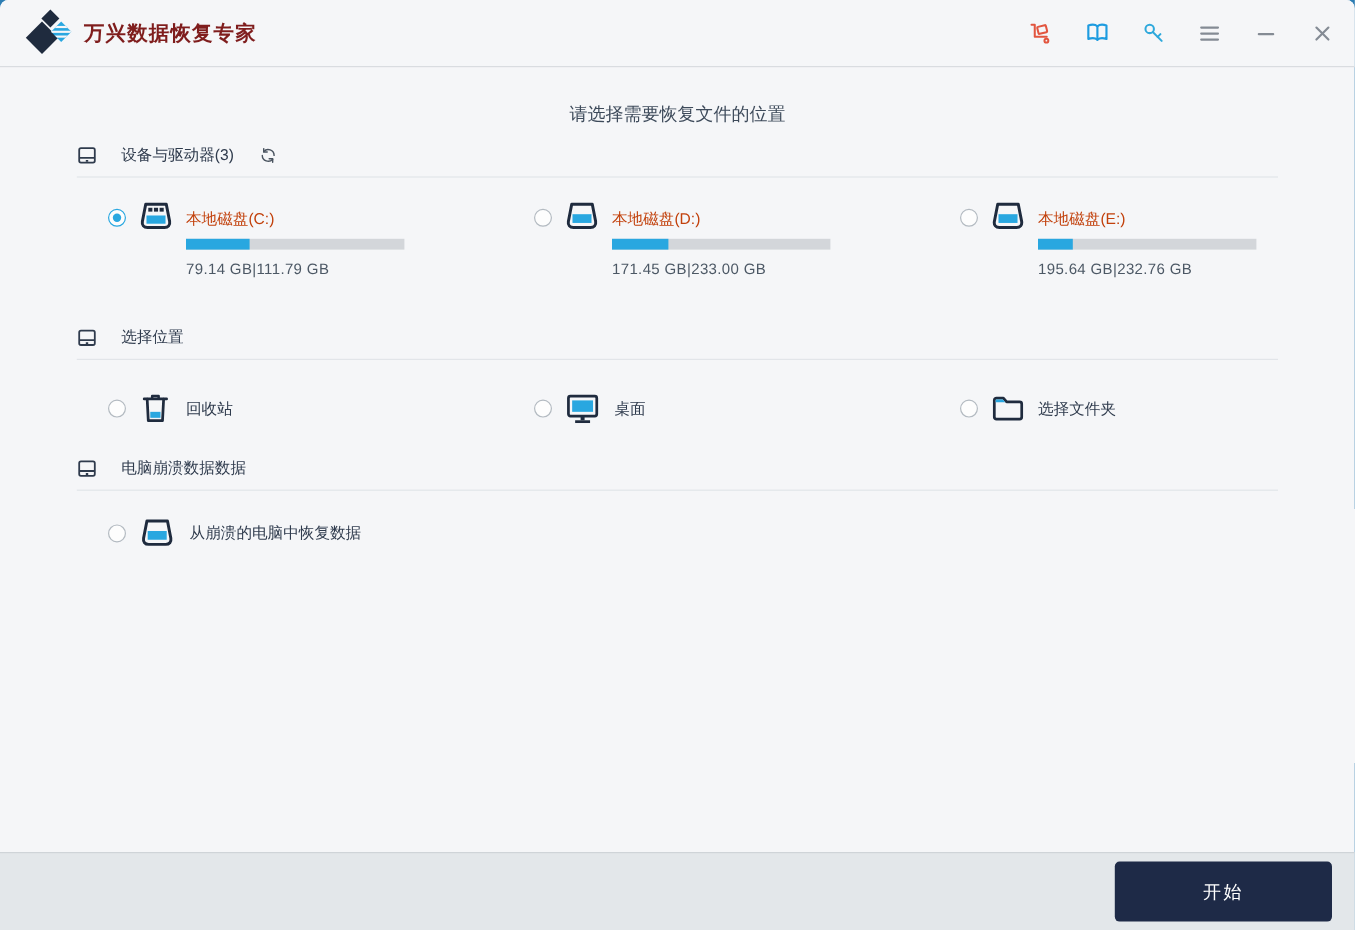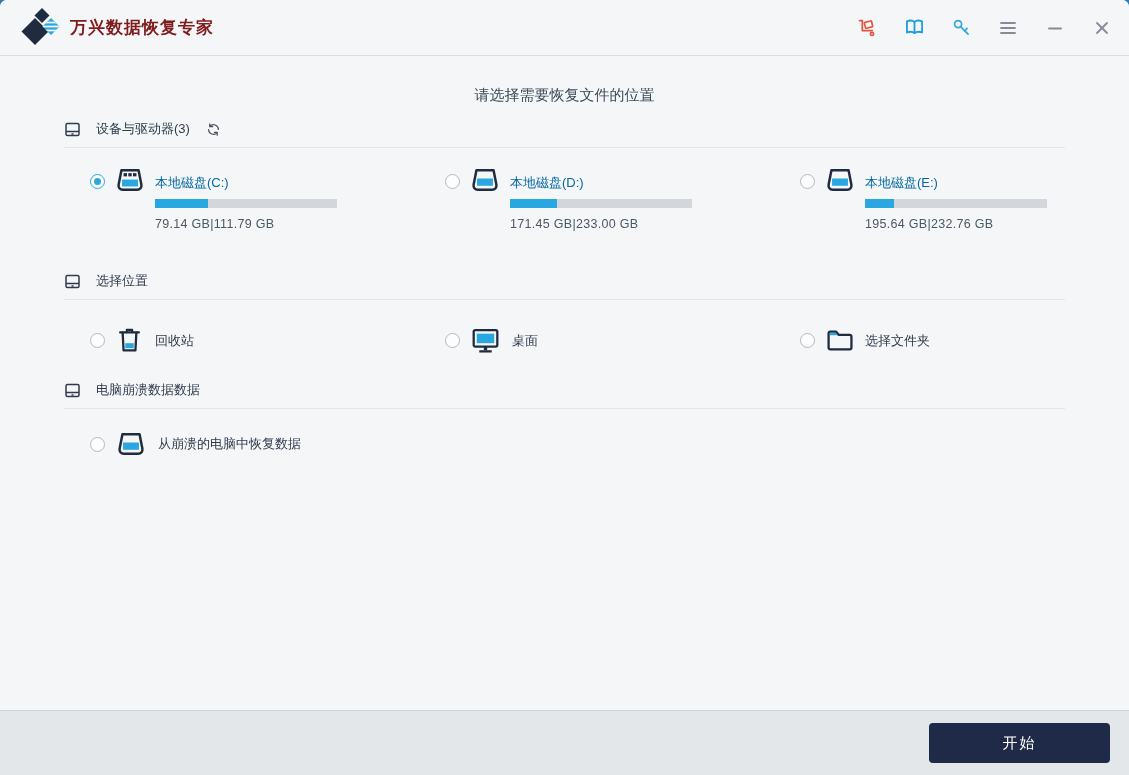--- a/index.html
+++ b/index.html
@@ -12,49 +12,49 @@
   .logo { width:42px; height:42px; margin-right:8px; }
   .app-title { font-size:17px; font-weight:bold; color:#7f1d1d; letter-spacing:1px; }
   .titlebar-spacer { flex:1; }
   .tb-icons { display:flex; align-items:center; gap:25px; }
   .tb-btn { width:22px; height:22px; display:flex; align-items:center; justify-content:center; cursor:pointer; }
 
   
   .content { flex:1; padding:0 64px; position:relative; }
   .main-title { text-align:center; margin-top:30px; font-size:15px; color:#3d4a5a; }
 
-  .section-header { display:flex; align-items:center; gap:15px; margin-top:15px; padding-bottom:9px; border-bottom:1px solid #e2e5e9; }
+  .section-header { display:flex; align-items:center; gap:20px; margin-top:15px; padding-bottom:9px; border-bottom:1px solid #e2e5e9; }
   .section-header .label { font-size:13px; color:#2f3b4d; }
   .refresh { margin-left:2px; cursor:pointer; display:flex; align-items:center; }
 
   .drive-row { display:grid; grid-template-columns:355px 355px auto; padding-left:26px; margin-top:19px; }
   .drive-item { display:flex; align-items:flex-start; cursor:pointer; }
   .radio { width:15px; height:15px; border-radius:50%; border:1.5px solid #b3bac1; background:#fdfdfd; margin-top:7px; flex:0 0 15px; position:relative; cursor:pointer; }
   .radio.checked { border-color:#29a7e0; }
   .radio.checked::after { content:""; position:absolute; left:2.5px; top:2.5px; width:7px; height:7px; border-radius:50%; background:#29a7e0; }
   .drive-icon { margin:0 10px 0 10px; flex:0 0 30px; }
   .drive-info { display:flex; flex-direction:column; }
-  .drive-label { font-size:13px; color:#0369a1; margin-top:7px; }
+  .drive-label { font-size:13px; color:#c2410c; margin-top:7px; }
   .bar { width:182px; height:9px; background:#d3d6da; margin-top:7px; }
   .bar-fill { height:100%; background:#29a7e0; }
   .size-text { font-size:12.5px; color:#4c5865; margin-top:9px; letter-spacing:0.3px; }
 
   .loc-row { display:grid; grid-template-columns:355px 355px auto; padding-left:26px; margin-top:27px; }
   .loc-item { display:flex; align-items:center; cursor:pointer; }
   .loc-item .radio { margin-top:0; }
   .loc-icon { margin:0 12px 0 11px; display:flex; align-items:center; }
   .loc-label { font-size:13px; color:#2f3b4d; }
 
   .gap-lg { margin-top:41px; }
   .gap-md { margin-top:27px; }
   .crash-row { padding-left:26px; margin-top:22px; }
 
   
   .footer { flex:0 0 65px; background:#e3e7ea; border-top:1px solid #cfd4d8; display:flex; align-items:center; justify-content:flex-end; padding-right:19px; }
-  .start-btn { width:181px; height:40px; background:#1e2a47; color:#ffffff; font-size:15px; border:none; border-radius:4px; cursor:pointer; font-family:inherit; letter-spacing:2px; }
+  .start-btn { width:181px; height:50px; background:#1e2a47; color:#ffffff; font-size:15px; border:none; border-radius:4px; cursor:pointer; font-family:inherit; letter-spacing:2px; }
 
   svg { display:block; }
 </style>
 </head>
 <body>
 
 <div class="window">
 
   <div class="titlebar">
     <div class="logo">

